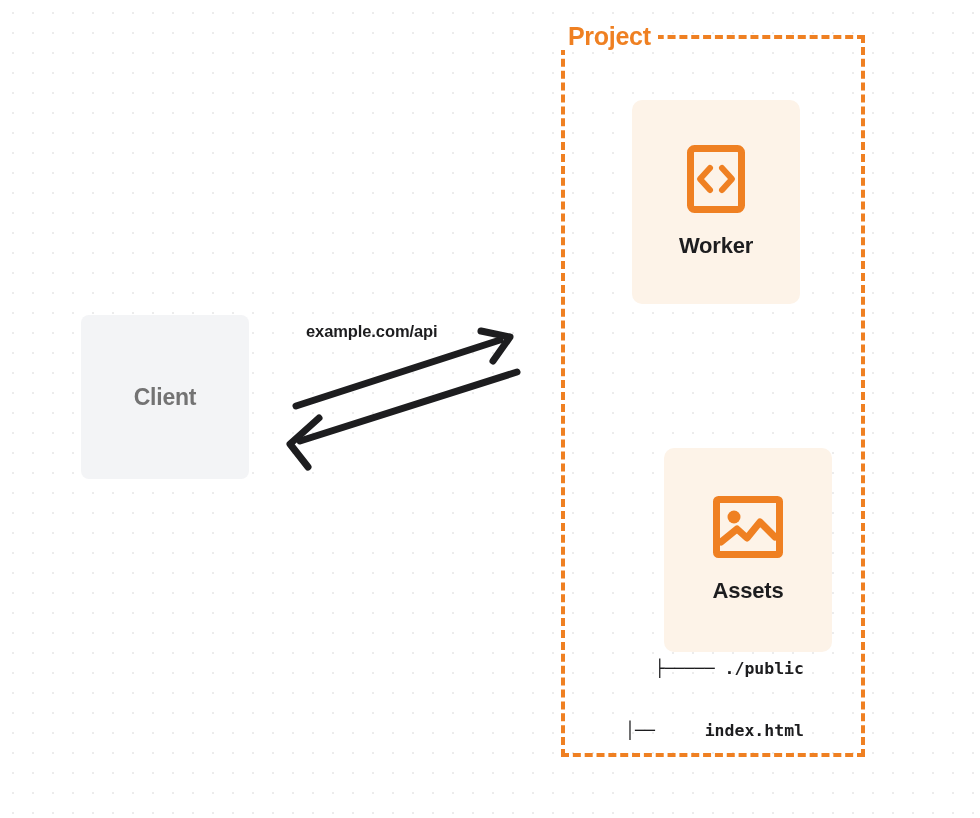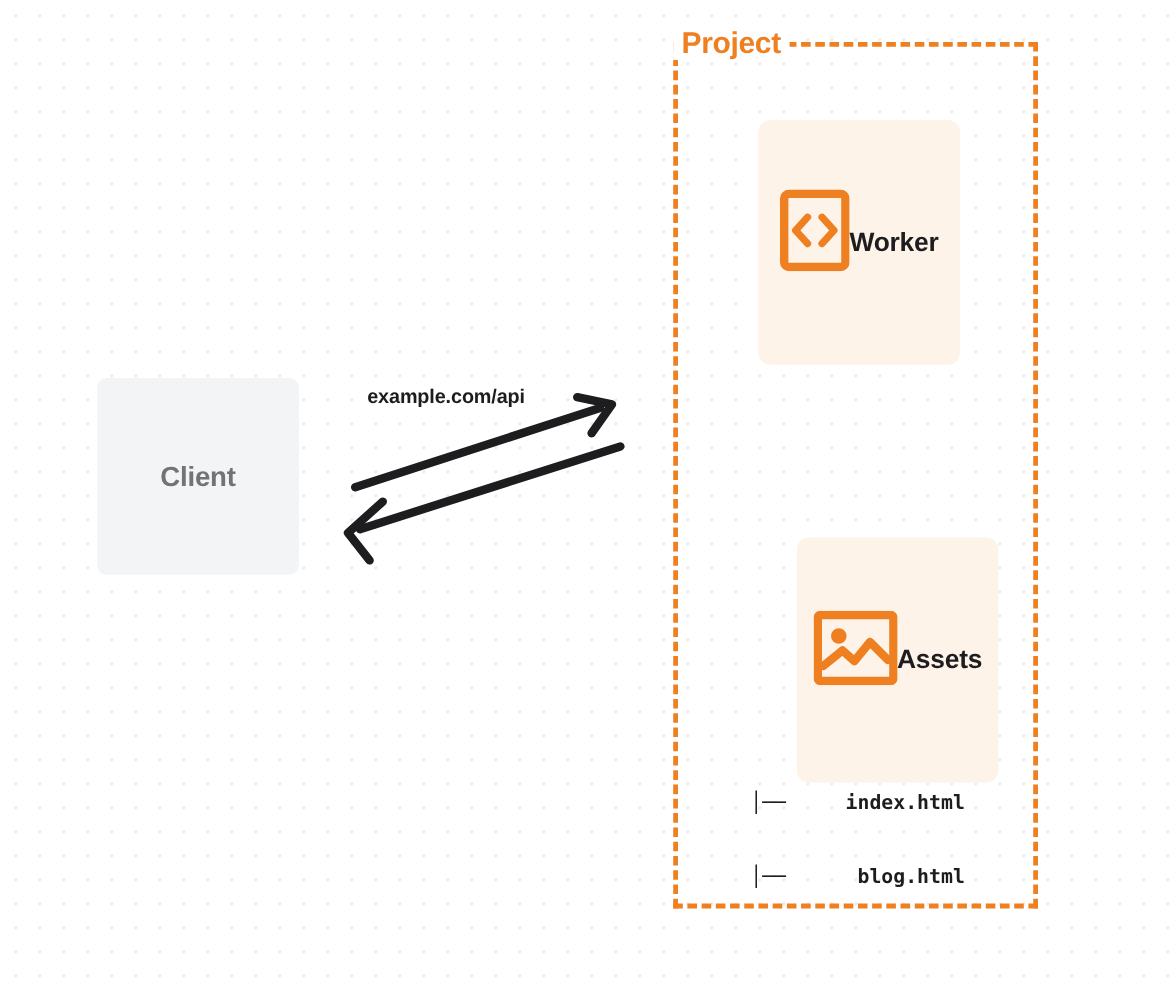--- a/index.html
+++ b/index.html
@@ -77,21 +77,21 @@
   }
 
   
   .service-card {
     position: absolute;
     width: 168px;
     height: 204px;
     background: #fdf3e8;
     border-radius: 10px;
     display: flex;
-    flex-direction: row;
+    flex-direction: column;
     align-items: center;
     justify-content: center;
     z-index: 2;
   }
   #worker-card { left: 632px; top: 100px; }
   #assets-card { left: 628px; top: 448px; margin-left: 36px; }
 
   .service-card .card-icon {
     display: block;
     margin-bottom: 16px;
@@ -189,18 +189,18 @@
       <svg width="70" height="62" viewBox="0 0 70 62" xmlns="http://www.w3.org/2000/svg">
         <rect x="3.5" y="3.5" width="63" height="55" rx="2" ry="2" fill="none" stroke="#ef8022" stroke-width="7"></rect>
         <circle cx="21" cy="21" r="6.5" fill="#ef8022"></circle>
         <polyline points="8,46 24,33 34,42 47,26 62,41" fill="none" stroke="#ef8022" stroke-width="7" stroke-linecap="round" stroke-linejoin="round"></polyline>
       </svg>
     </span>
     <span class="card-label">Assets</span>
   </div>
 
   <div id="assets-tree">
+    <span class="tree-row">├───── ./public</span>
     <span class="tree-row">│──     index.html</span>
-    <span class="tree-row">│──      blog.html</span>
     
   </div>
 
 </div>
 
 </body></html>

